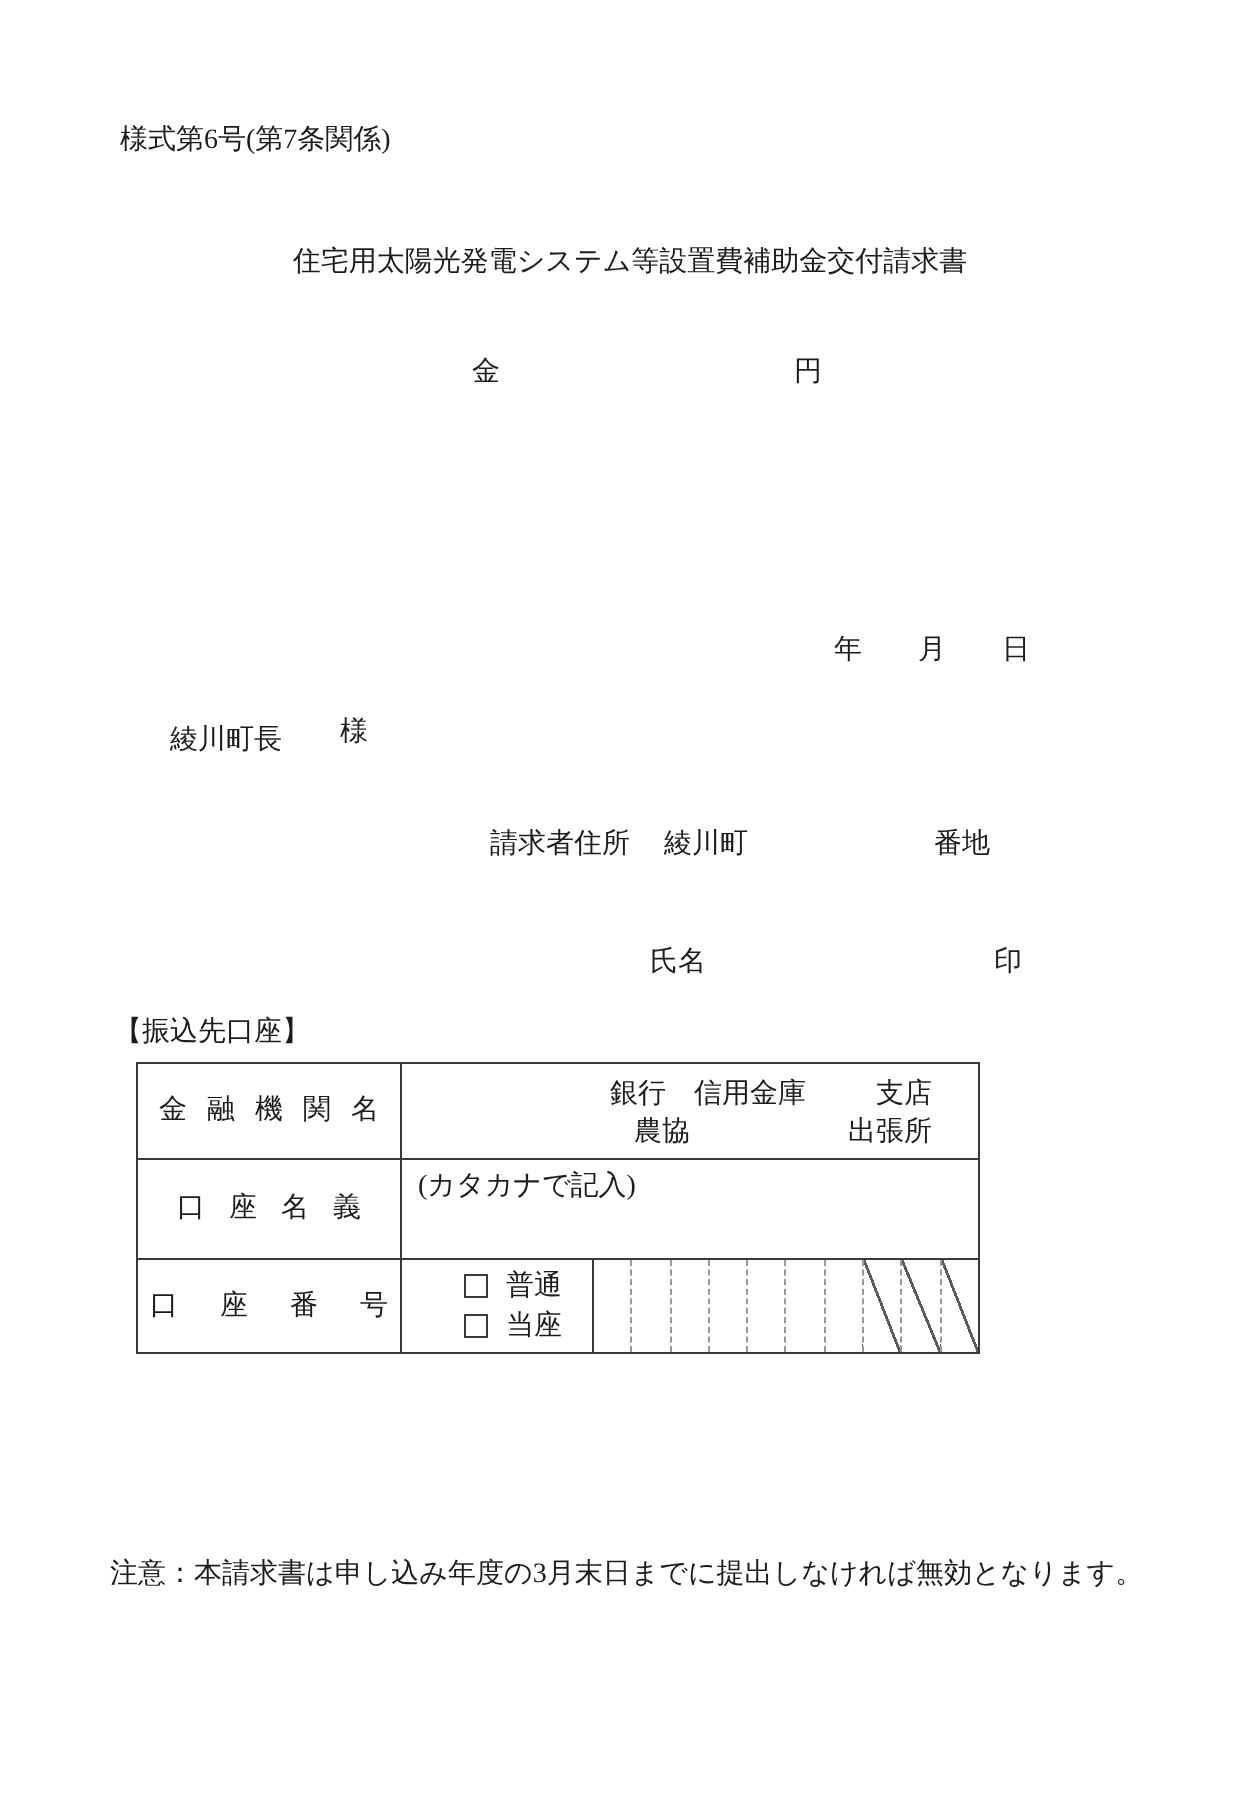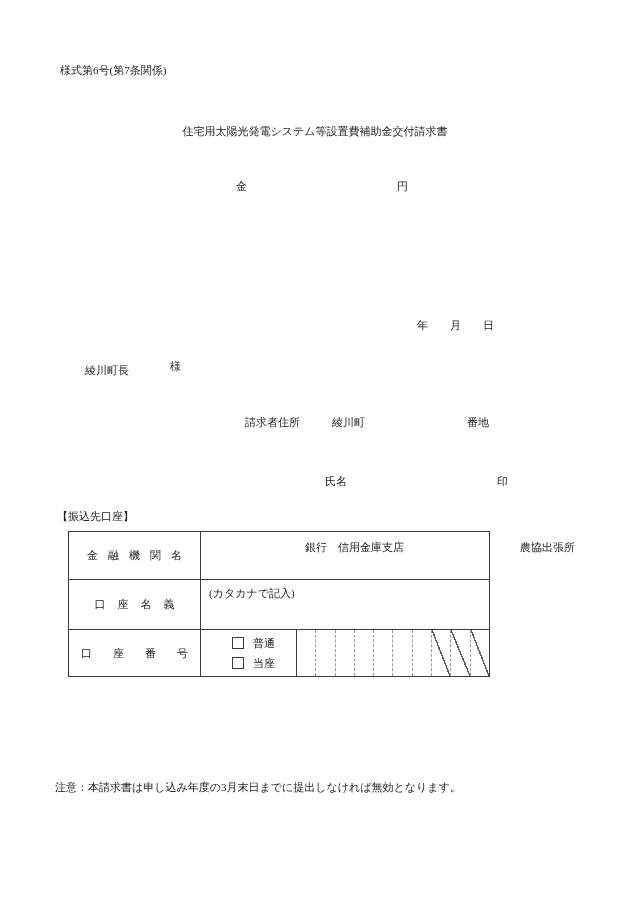--- a/index.html
+++ b/index.html
@@ -2,21 +2,21 @@
 <html><head>
 <meta charset="utf-8">
 <style>
   html,body { margin:0; padding:0; background:#ffffff; }
   .page {
     position:relative;
     width:630px; height:903px;
     background:#ffffff;
     font-family:"Liberation Serif","DejaVu Serif",serif;
     color:#1c1c1c;
-    font-size:11px;
+    font-size:14px;
     line-height:15px;
     overflow:hidden;
   }
   .abs { position:absolute; white-space:pre; }
 
   .form-number   { left:60px;  top:63px; }
   .doc-title     { left:0; right:0; top:124px; text-align:center; white-space:pre; }
   .amount-prefix { left:236px; top:179px; }
   .amount-suffix { left:397px; top:179px; }
 
@@ -52,21 +52,21 @@
     border-right:1px solid #3a3a3a;
     display:flex; align-items:center; justify-content:center;
     box-sizing:border-box;
   }
   .ls-a { letter-spacing:10px; margin-right:-10px; }
   .ls-b { letter-spacing:12px; margin-right:-12px; }
   .ls-c { letter-spacing:21px; margin-right:-21px; }
 
   .value-cell { flex:1; box-sizing:border-box; min-width:0; }
 
-  .bank-lines { display:flex; flex-direction:row; padding:6px 23px 0 0; }
+  .bank-lines { display:flex; flex-direction:column; padding:6px 23px 0 0; }
   .bank-line  { display:flex; justify-content:space-between; line-height:19px; white-space:pre; }
   .lead1 { margin-left:104px; }
   .lead2 { margin-left:116px; }
 
   .hint-cell { padding:6px 0 0 8px; line-height:15px; }
 
   .cb-cell {
     flex:0 0 96px; width:96px;
     border-right:1px solid #3a3a3a;
     display:flex; flex-direction:column; justify-content:center;

